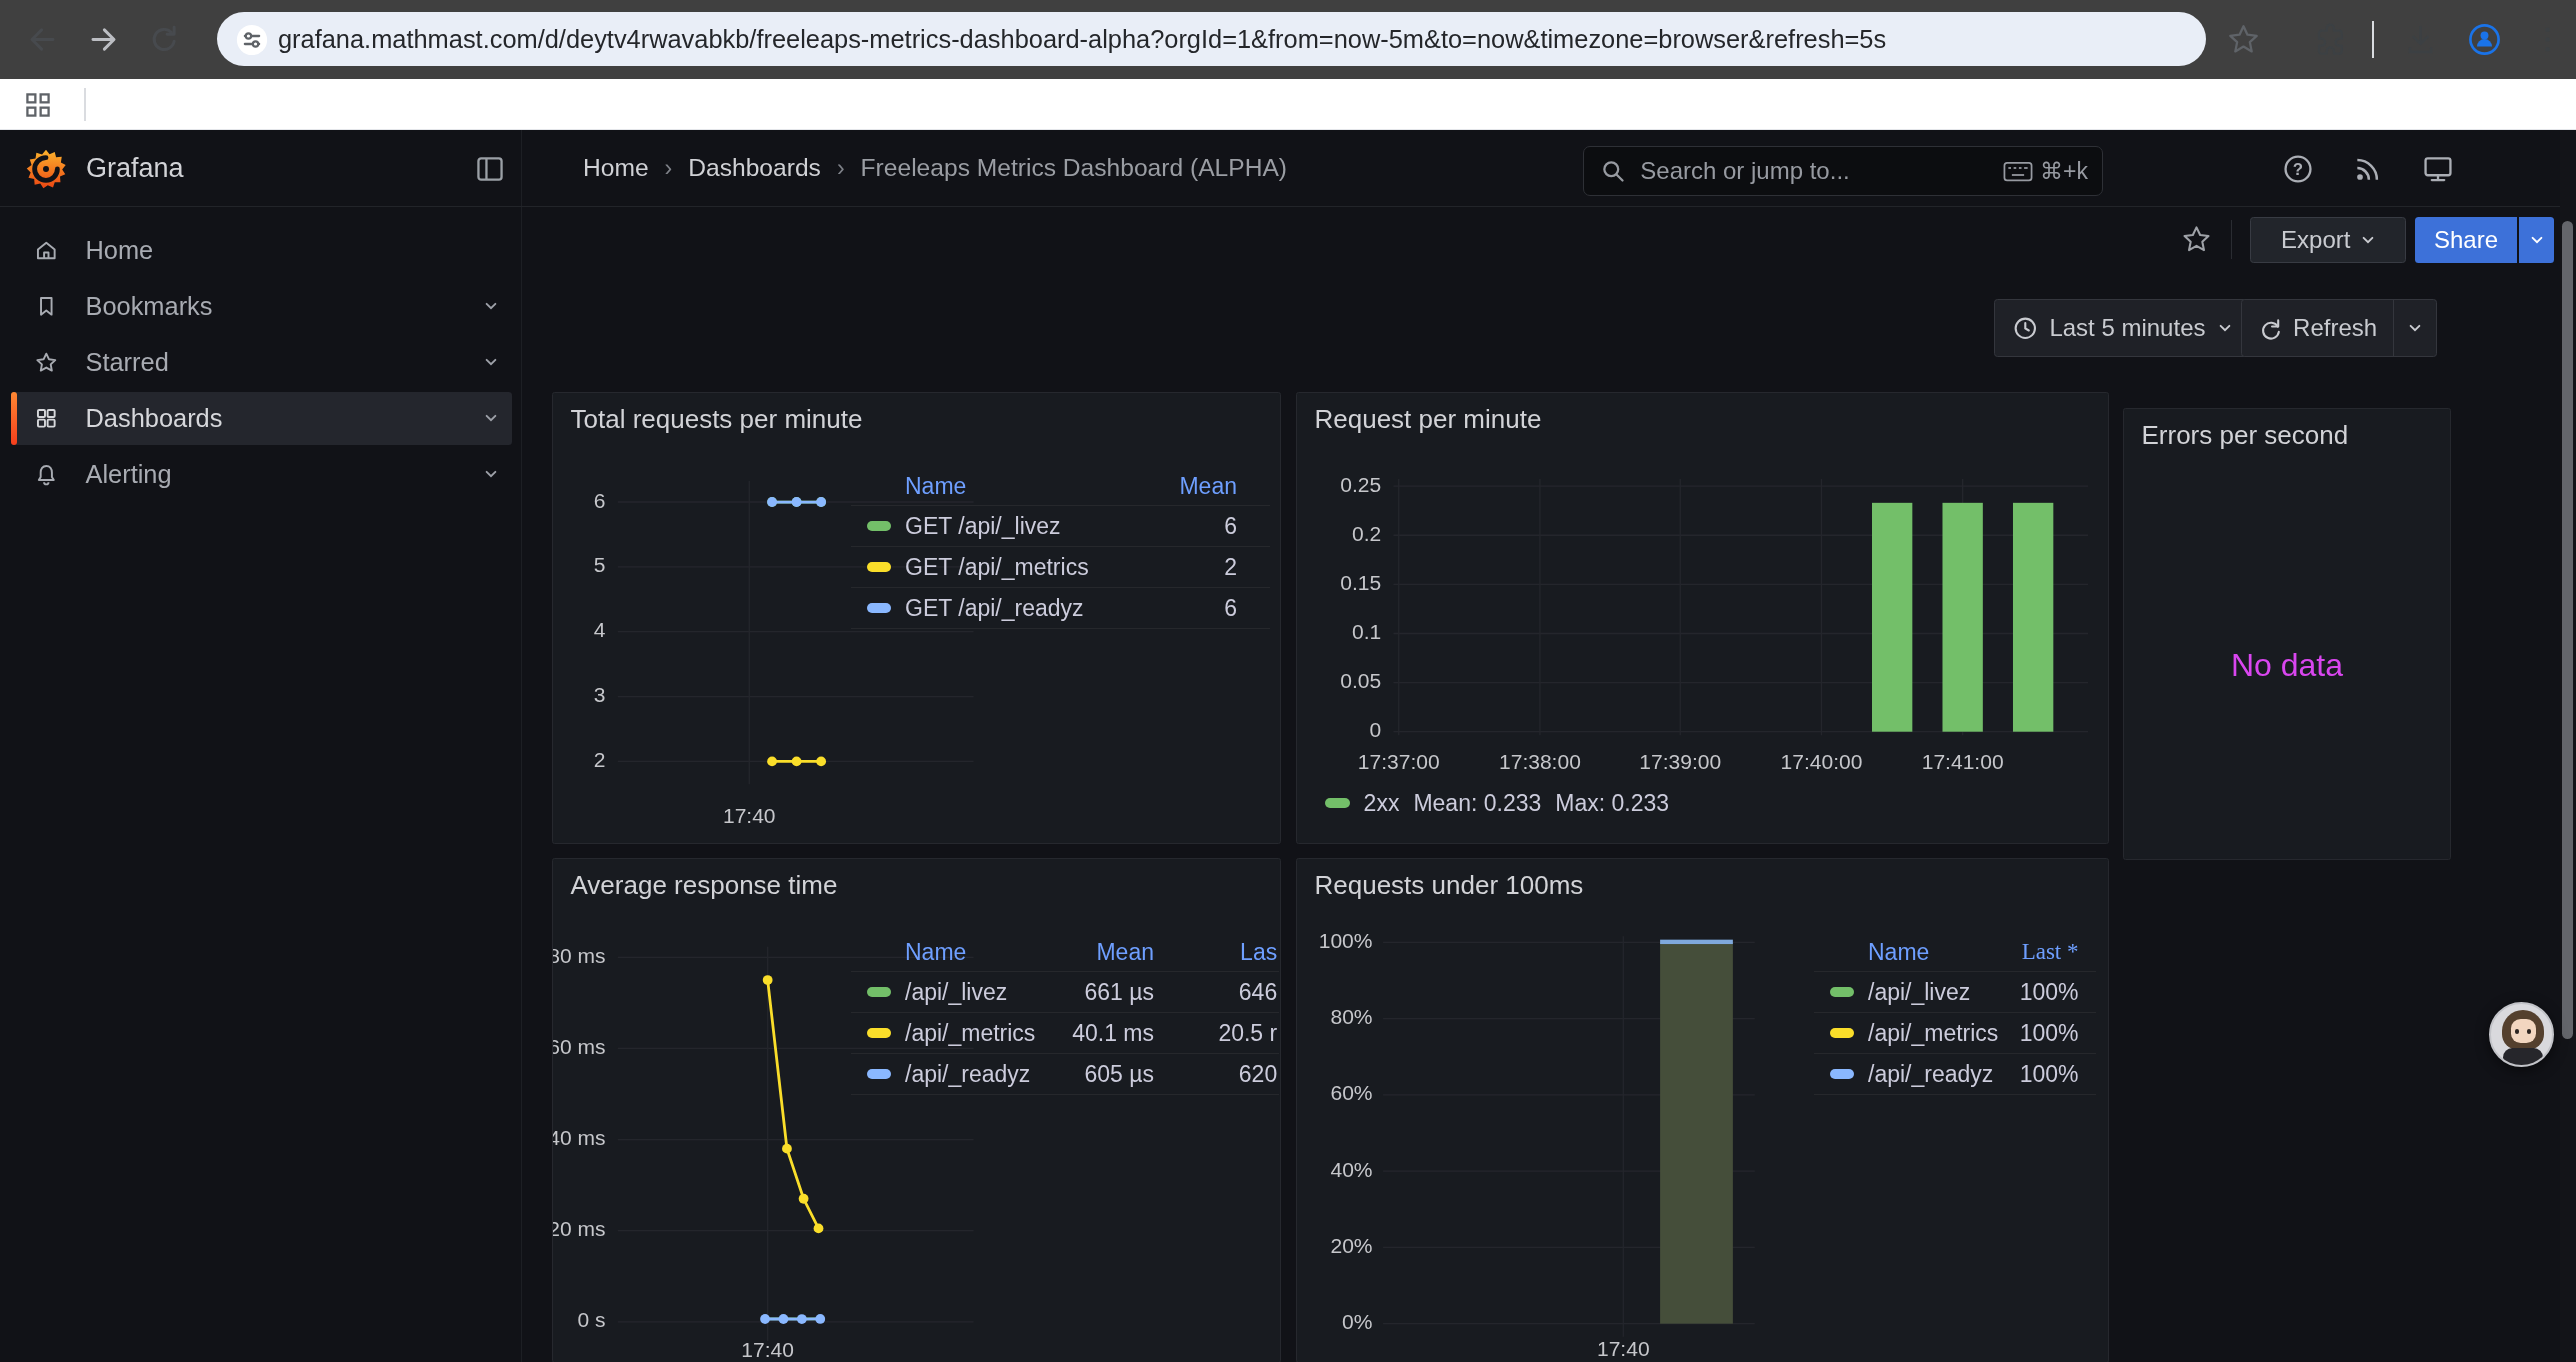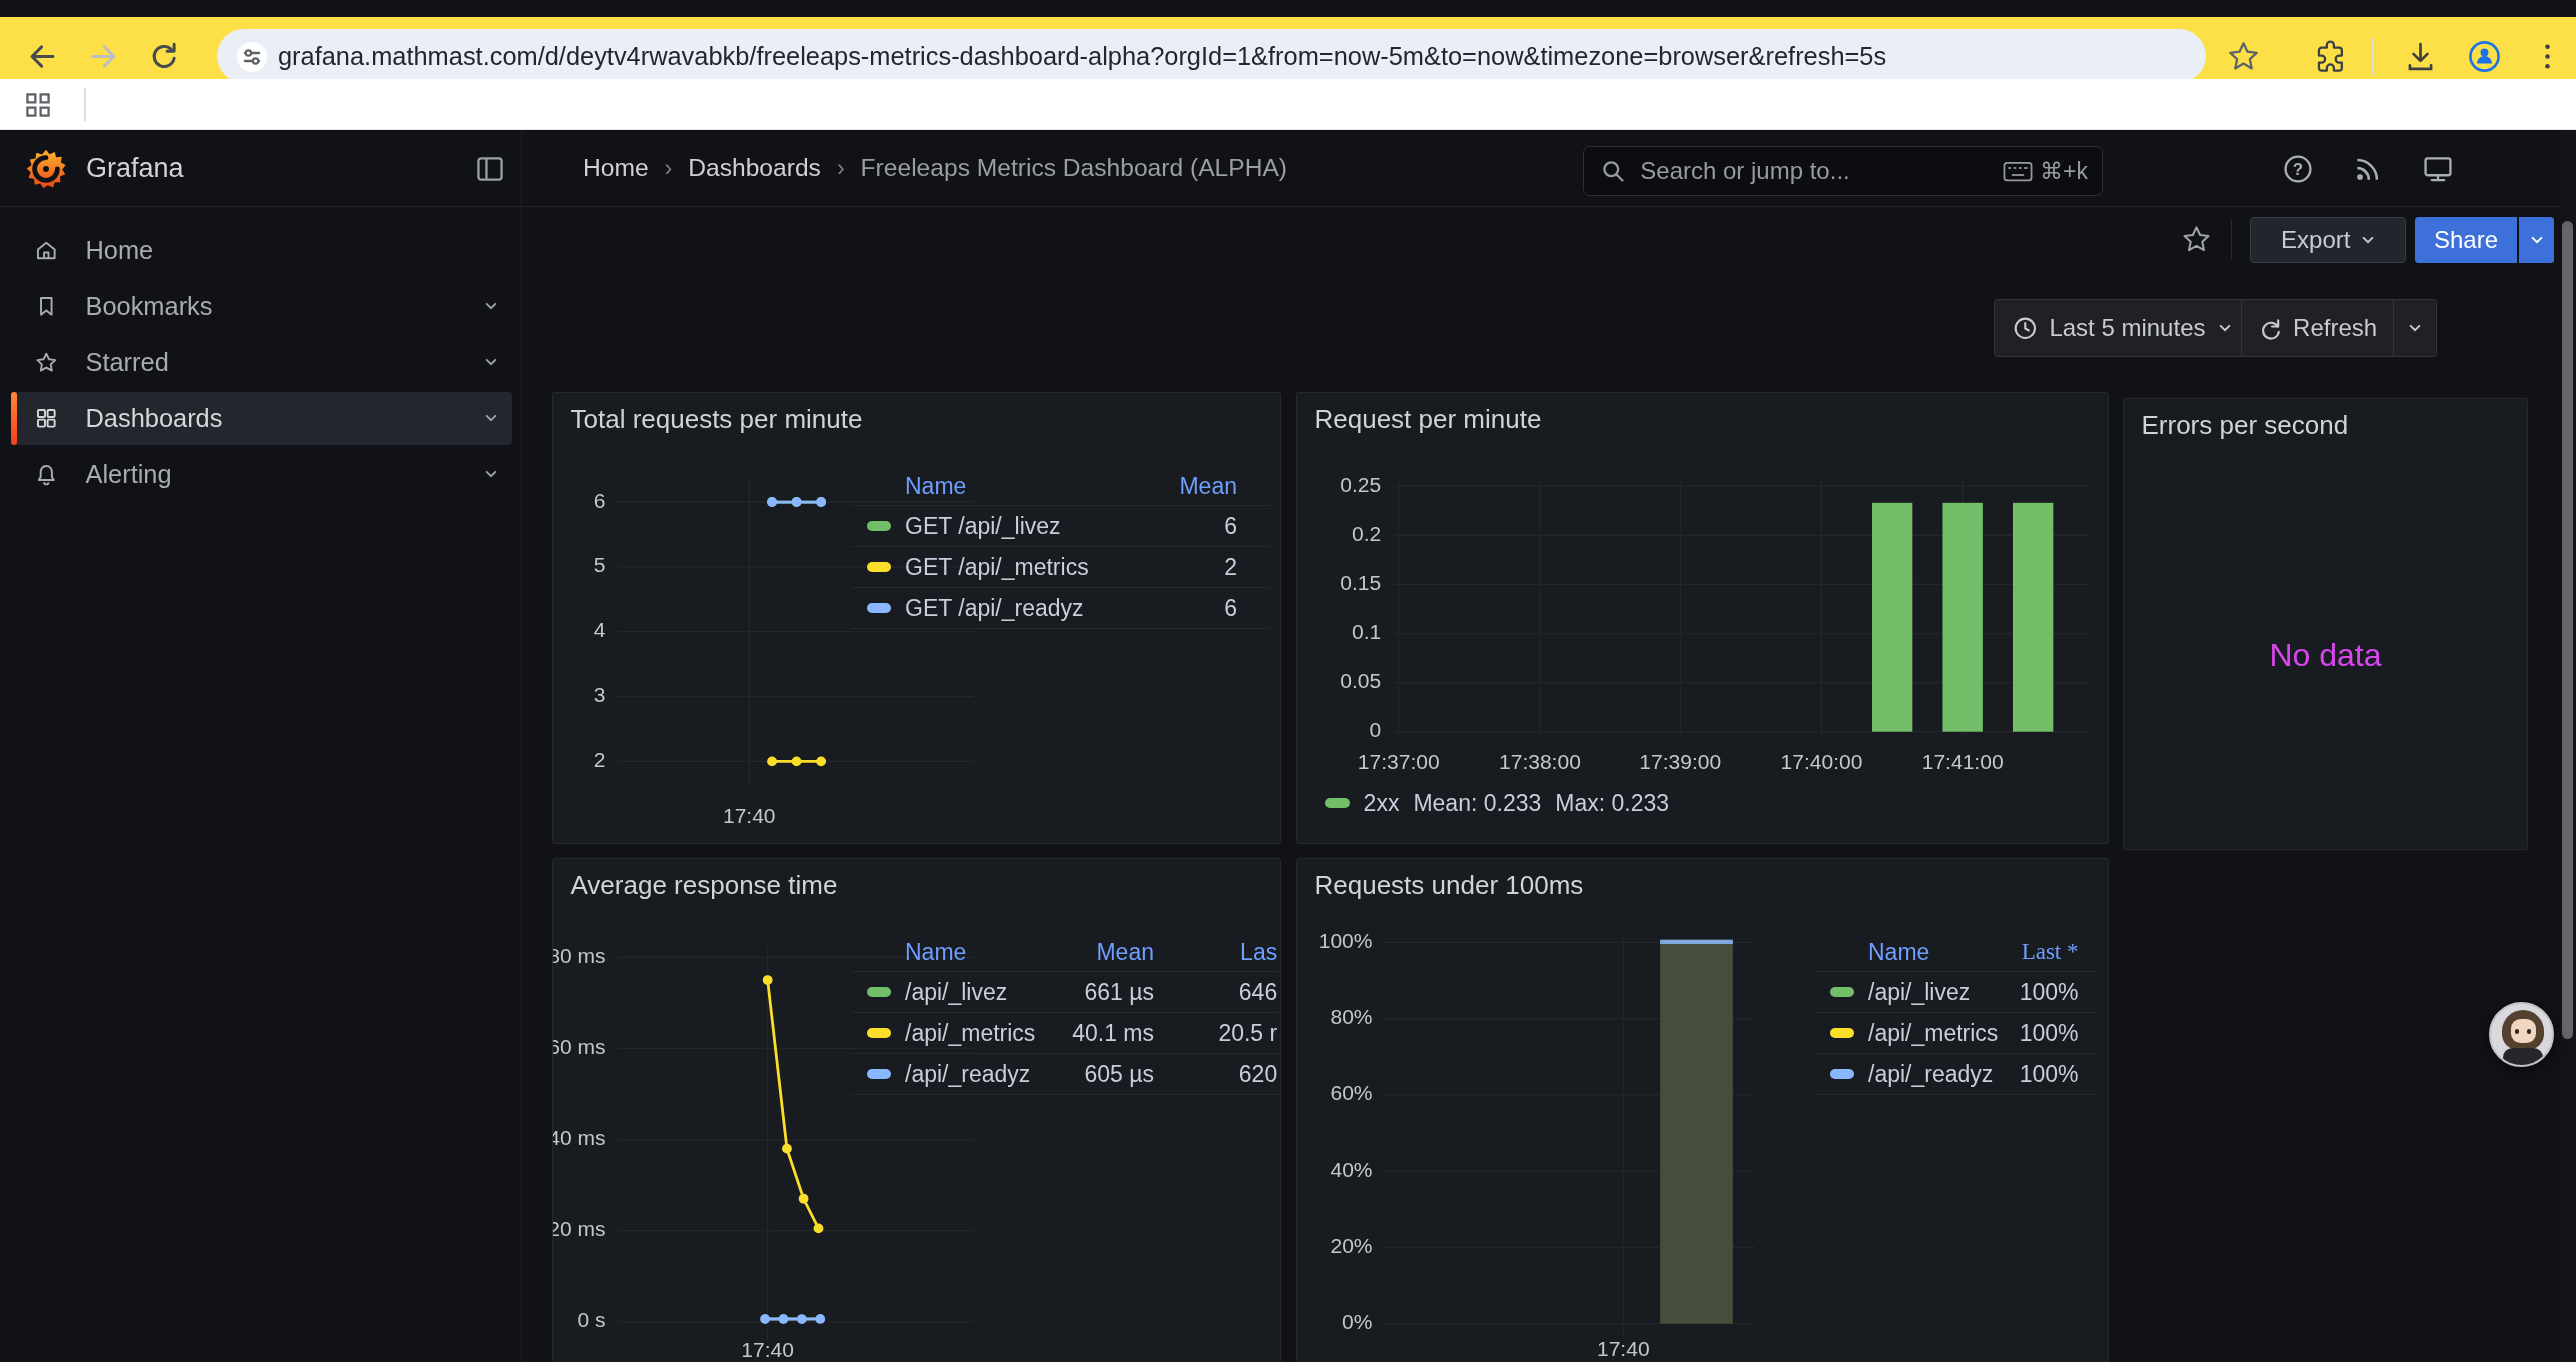--- a/index.html
+++ b/index.html
@@ -1,21 +1,21 @@
 <!DOCTYPE html>
 <html style="font-size:14px"><head>
 <meta charset="utf-8">
 <style>
   html,body{margin:0;padding:0;background:#000;}
   *{box-sizing:border-box;}
   #stage{position:relative;width:2576px;height:1363px;overflow:hidden;
          font-family:"Liberation Sans",sans-serif;background:#111217;}
 
   
-  #browser-toolbar{position:absolute;left:0;top:0;width:2576px;height:79px;background:#fde047;margin-top:17px;}
+  #browser-toolbar{position:absolute;left:0;top:0;width:2576px;height:79px;background:#404040;}
   #bookmarks-bar{position:absolute;left:0;top:79px;width:2576px;height:51px;background:#ffffff;
                  border-bottom:0.9px solid #e4e6ea;}
   .nav-ic{position:absolute;top:22px;width:35px;height:35px;}
   #url-pill{position:absolute;left:217px;top:12.3px;width:1989px;height:54px;border-radius:27px;
             background:#e9eef7;display:flex;align-items:center;}
   #url-text{margin-left:61px;font-size:25.4px;color:#24262a;white-space:nowrap;overflow:hidden;}
   .chrome-right{position:absolute;top:21px;width:37px;height:37px;}
   .vdiv-light{position:absolute;background:#dadce0;width:1.8px;}
   .bm-chip{position:absolute;top:84px;height:40px;display:flex;align-items:center;gap:12.3px;
            color:#3c4043;font-size:23px;}
@@ -430,21 +430,21 @@
           <text x="116" y="428" fill="#c6c7cb" font-size="24" text-anchor="middle">17:37:00</text>
           <text x="277" y="428" fill="#c6c7cb" font-size="24" text-anchor="middle">17:38:00</text>
           <text x="437" y="428" fill="#c6c7cb" font-size="24" text-anchor="middle">17:39:00</text>
           <text x="598" y="428" fill="#c6c7cb" font-size="24" text-anchor="middle">17:40:00</text>
           <text x="759" y="428" fill="#c6c7cb" font-size="24" text-anchor="middle">17:41:00</text>
           <rect x="655.625" y="125.03999999999996" width="46" height="260.96000000000004" fill="#73bf69"></rect>
           <rect x="736" y="125.03999999999996" width="46" height="260.96000000000004" fill="#73bf69"></rect>
           <rect x="816.375" y="125.03999999999996" width="46" height="260.96000000000004" fill="#73bf69"></rect>
         </svg>
       </div>
-    <div class="panel" id="panel3" style="left:2123px;top:268px;width:405px;height:452px">
+    <div class="panel" id="panel3" style="left:2123px;top:278px;width:328px;height:452px">
       <div class="panel-title">Errors per second</div>
       <div class="nodata" style="top:238px">No data</div>
     </div>
     <div class="panel" id="panel4" style="left:552px;top:728px;width:729px;height:505px">
       <div class="panel-title">Average response time</div>
     <svg width="729" height="505" viewBox="0 0 832 576">
           <line x1="74" y1="112" x2="480" y2="112" stroke="#24262c" stroke-width="1.5"></line>
           <line x1="74" y1="216" x2="480" y2="216" stroke="#24262c" stroke-width="1.5"></line>
           <line x1="74" y1="320" x2="480" y2="320" stroke="#24262c" stroke-width="1.5"></line>
           <line x1="74" y1="424" x2="480" y2="424" stroke="#24262c" stroke-width="1.5"></line>

